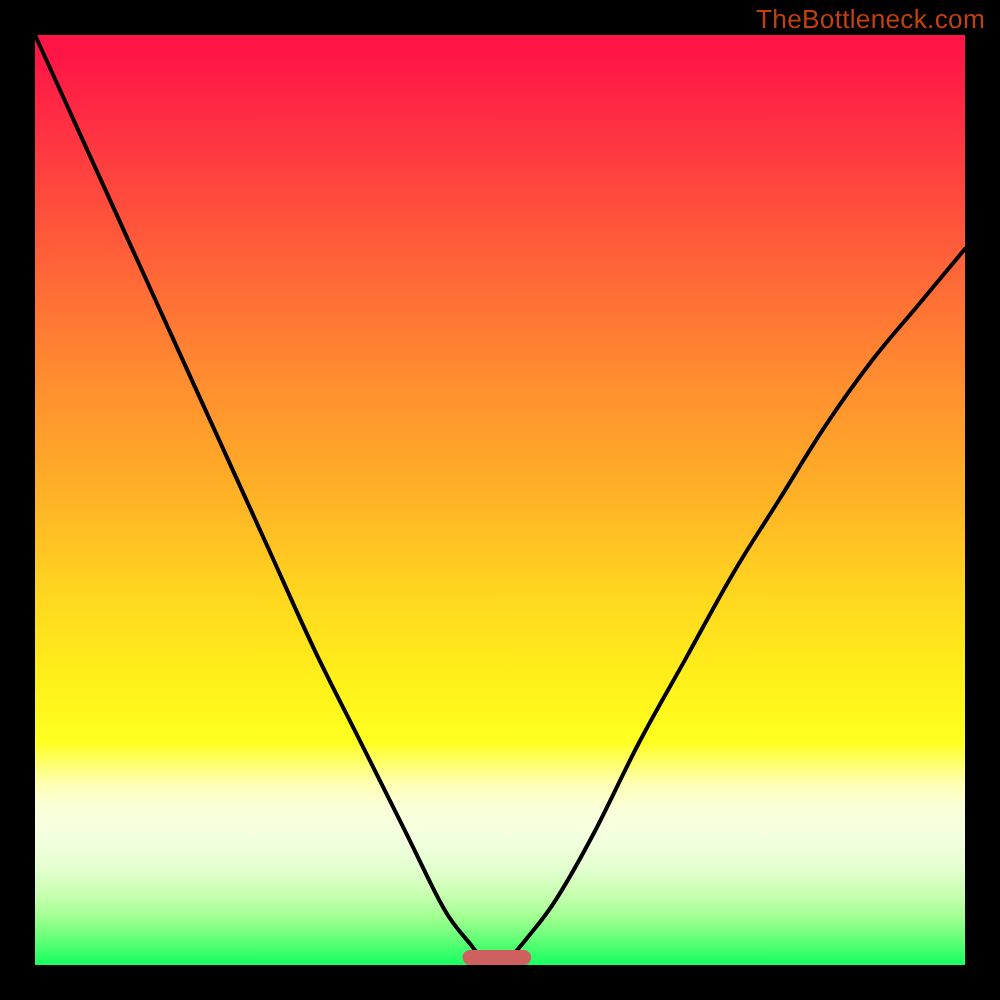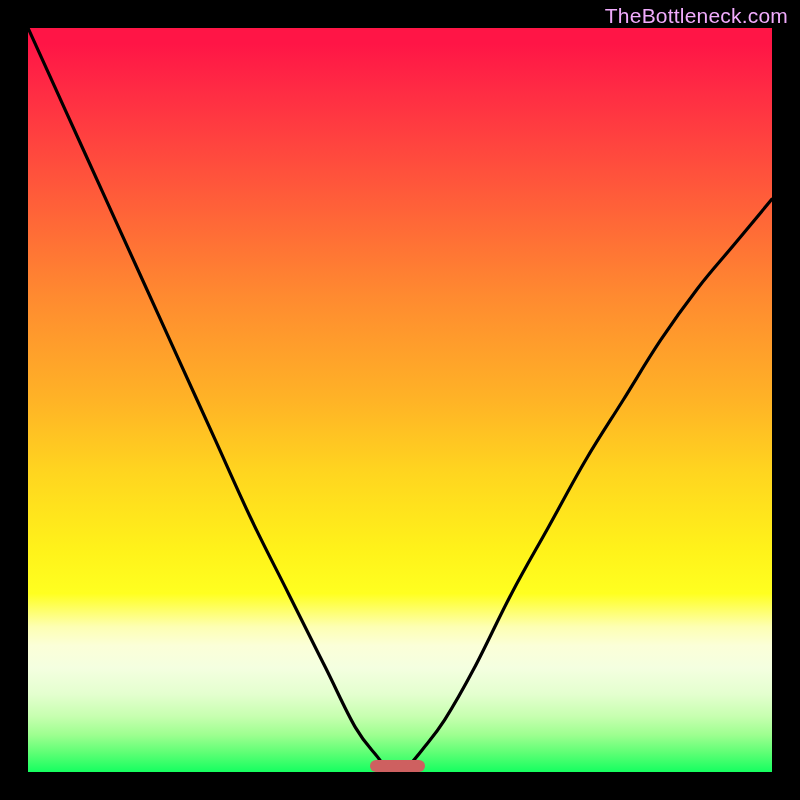--- a/index.html
+++ b/index.html
@@ -51,21 +51,21 @@
   }
   .marker {
     position: absolute;
     background: #ce6060;
     border-radius: 8px;
   }
   .watermark {
     position: absolute;
     top: 4px;
     right: 12px;
-    color: #f0abfc;
+    color: #c2410c;
     font-size: 21px;
     font-weight: 400;
     letter-spacing: 0.2px;
     user-select: none;
   }
   svg.curves {
     position: absolute;
     inset: 0;
   }
 </style>

